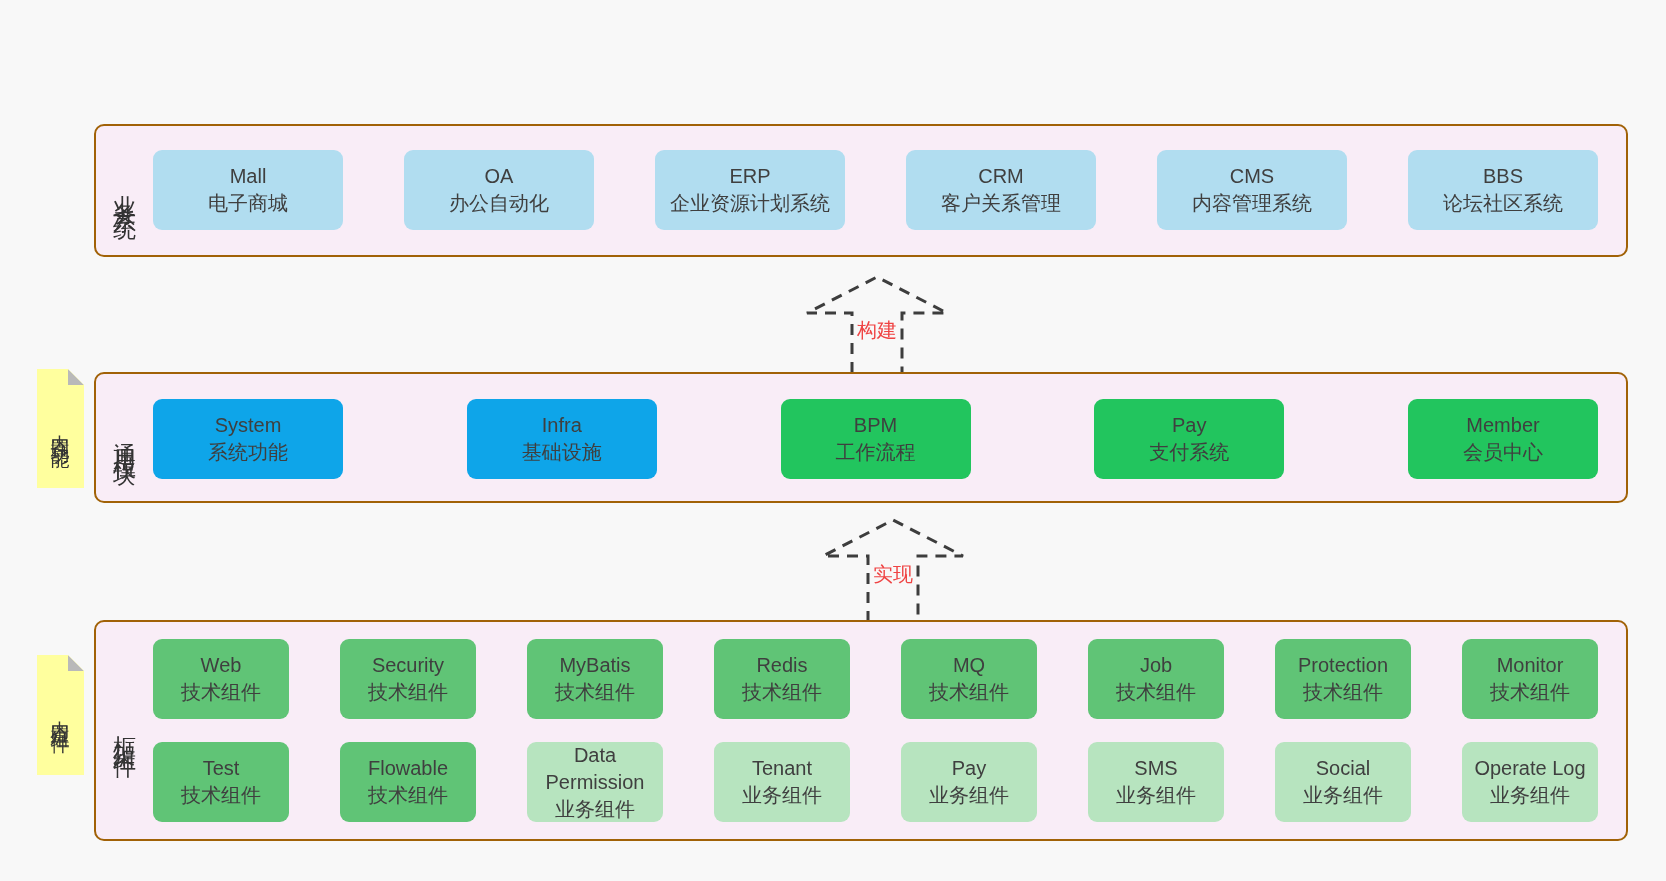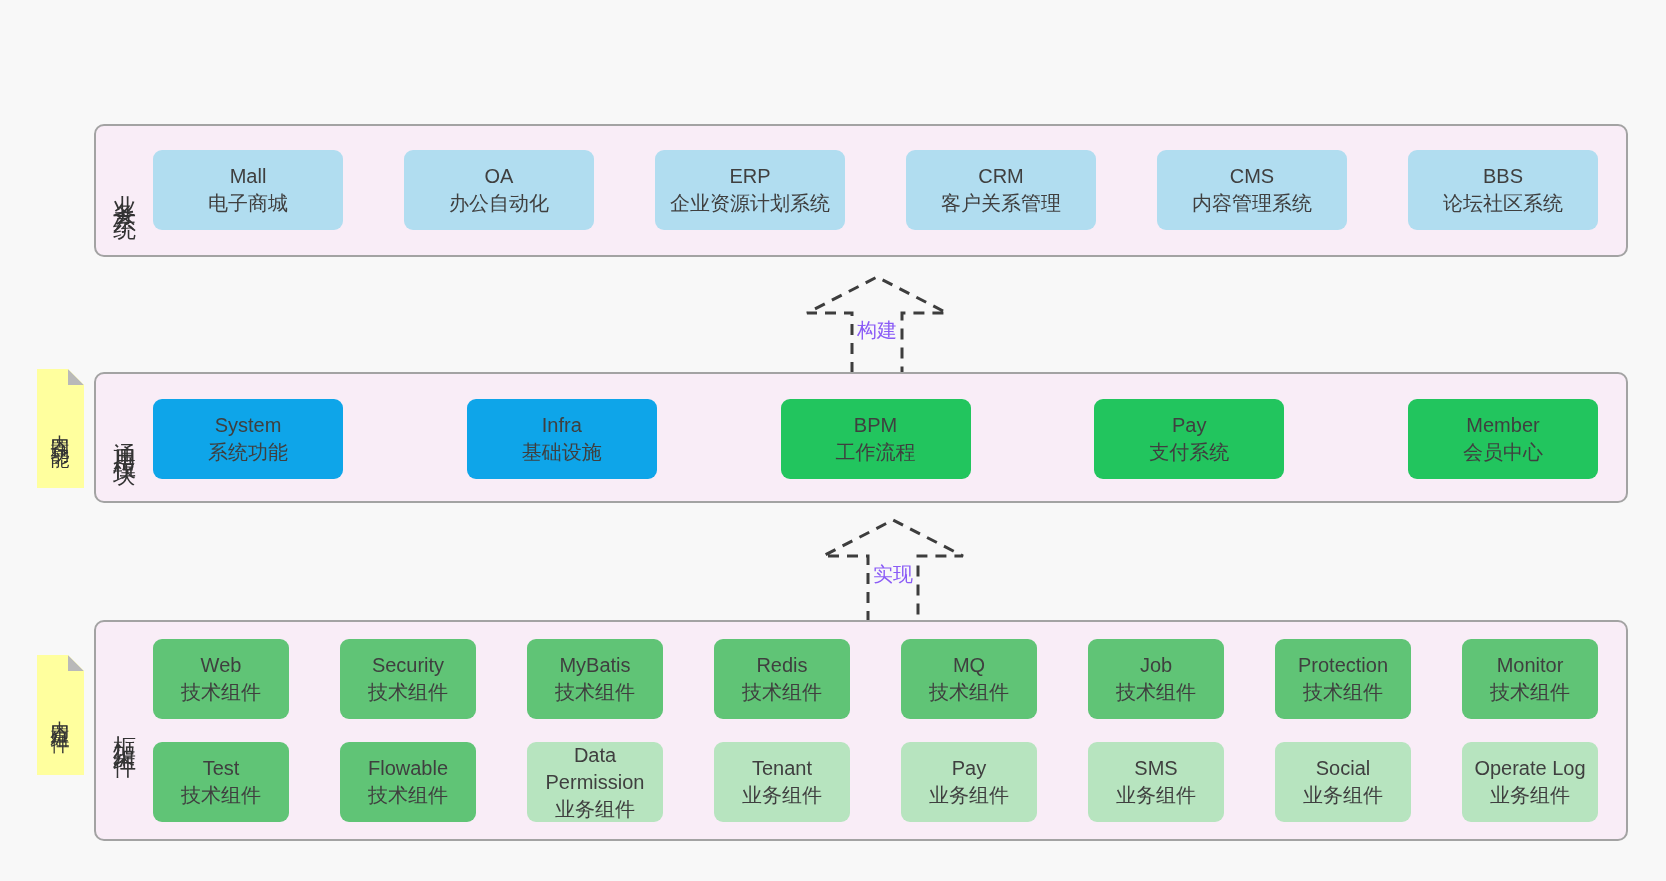--- a/index.html
+++ b/index.html
@@ -5,21 +5,21 @@
   html,body{margin:0;padding:0;background:#f8f8f8;}
   #canvas{
     position:relative;width:1666px;height:881px;overflow:hidden;
     background:#f8f8f8;
     font-family:"Liberation Sans","DejaVu Sans",sans-serif;
     color:#3f3f3f;
   }
   
   .container{
     position:absolute;left:94px;width:1534px;box-sizing:border-box;
-    background:#f9edf7;border:2px solid #a3a3a3;border-radius:10px;
+    background:#f9edf7;border:2px solid #a16207;border-radius:10px;
   }
   #sec-business{top:124px;height:133px;}
   #sec-modules{top:372px;height:131px;}
   #sec-components{top:620px;height:221px;}
 
   .label-col{
     position:absolute;left:0;top:0;bottom:0;width:57px;
     display:flex;align-items:center;justify-content:center;
   }
   .vtext{
@@ -71,21 +71,21 @@
   .arrow svg{display:block;width:100%;height:100%;}
   .arrow path{
     fill:none;stroke:#3d3d3d;stroke-width:3;stroke-dasharray:11 8;
   }
   .arrow-label{
     position:absolute;left:0;right:0;text-align:center;
   }
   #arrow-build .arrow-label{top:42px;}
   #arrow-implement .arrow-label{top:43px;}
   .arrow-label span{
-    background:#f8f8f8;font-size:20px;color:#8b5cf6;padding:1px 3px;
+    background:#f8f8f8;font-size:20px;color:#ef4444;padding:1px 3px;
   }
 </style>
 </head>
 <body>
 
 <div id="canvas">
 
   <div class="container" id="sec-business">
     <div class="label-col">
       <span class="vtext">业务系统</span>

